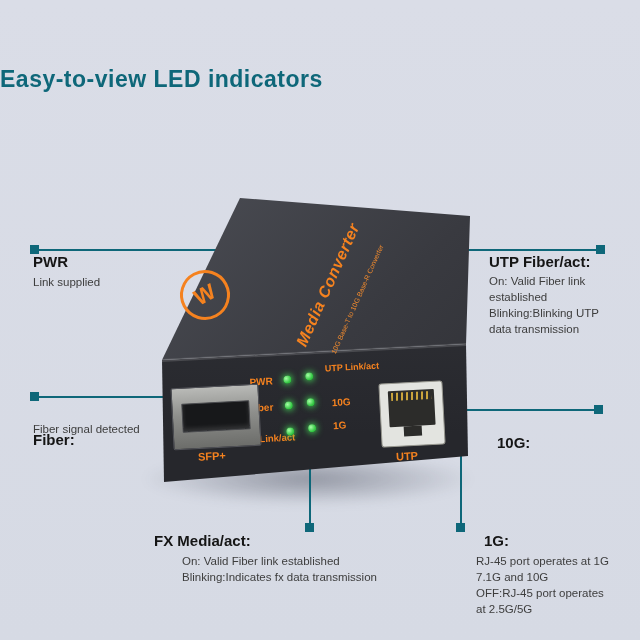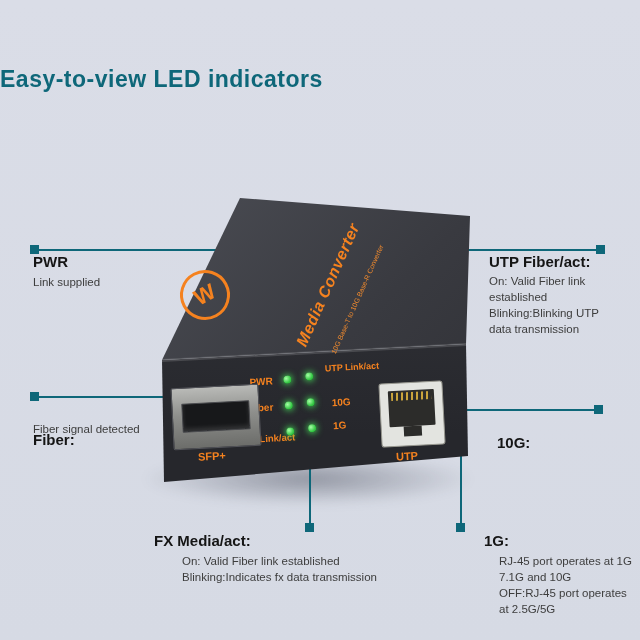--- a/index.html
+++ b/index.html
@@ -134,18 +134,18 @@
 Blinking:Blinking UTP
 data transmission</div>
 
   <div class="co-head" style="left:497px;top:434px;">10G:</div>
 
   <div class="co-head" style="left:154px;top:532px;">FX Media/act:</div>
   <div class="co-body" style="left:154px;top:553px;margin-left:28px;">On: Valid Fiber link established
 Blinking:Indicates fx data transmission</div>
 
   <div class="co-head" style="left:484px;top:532px;">1G:</div>
-  <div class="co-body" style="left:499px;top:553px;">RJ-45 port operates at 1G
+  <div class="co-body" style="left:476px;top:553px;">RJ-45 port operates at 1G
 7.1G and 10G
 OFF:RJ-45 port operates
 at 2.5G/5G</div>
 
 </div>
 
 </body></html>

